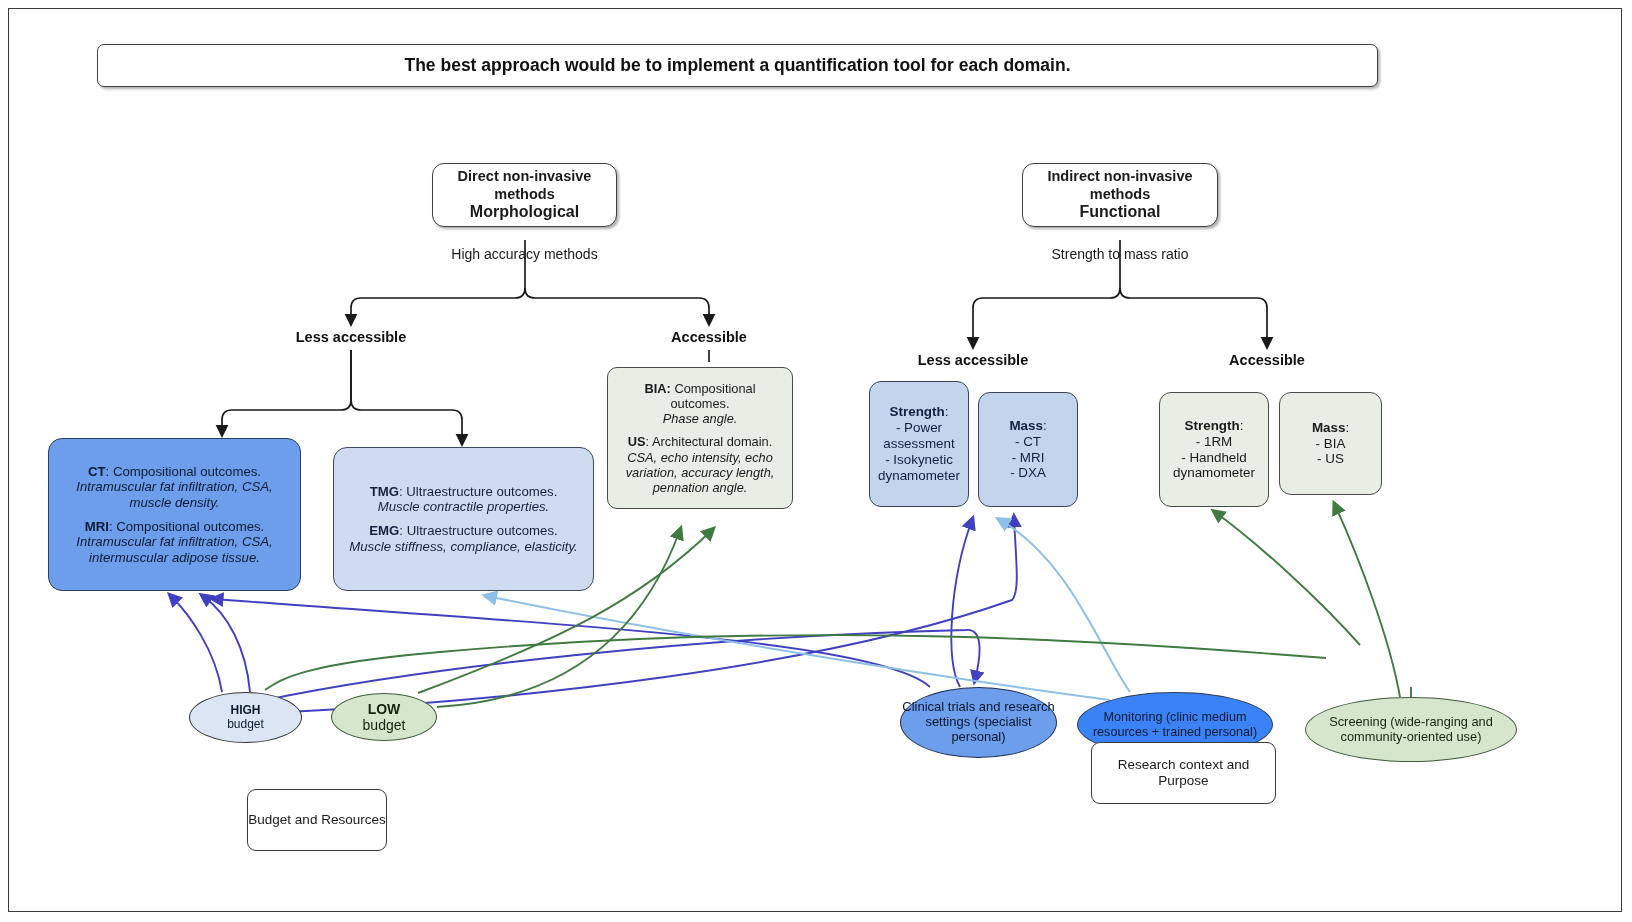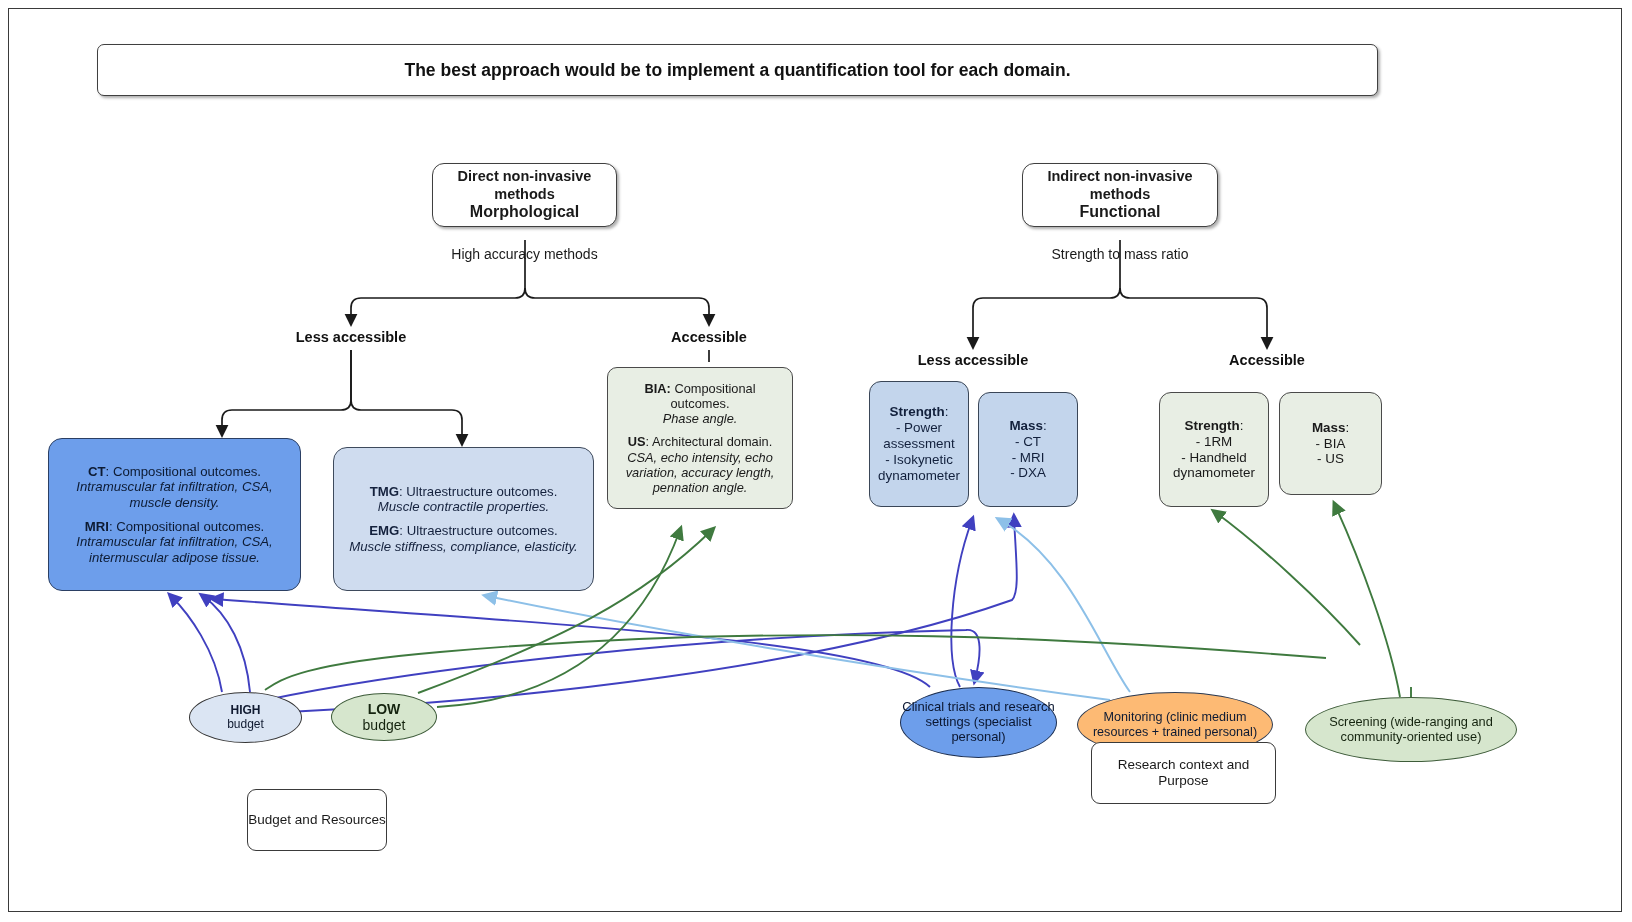--- a/index.html
+++ b/index.html
@@ -3,21 +3,21 @@
 <meta charset="utf-8">
 <style>
   html,body{margin:0;padding:0;background:#ffffff;}
   body{font-family:"Liberation Sans",sans-serif;}
   #root{position:relative;width:1632px;height:922px;overflow:hidden;background:#fff;}
   #frame{position:absolute;left:8px;top:8px;width:1614px;height:904px;border:1.5px solid #3a3a3a;box-sizing:border-box;background:#fff;}
   svg#edges{position:absolute;left:0;top:0;width:1632px;height:922px;pointer-events:none;}
   .node{position:absolute;box-sizing:border-box;display:flex;align-items:center;justify-content:center;text-align:center;line-height:1.18;}
   .rbox{border:1.5px solid #404040;border-radius:12px;background:#fff;}
   .shadow{box-shadow:2px 2px 3px rgba(0,0,0,0.32);}
-  .title-box{left:97px;top:44px;width:1281px;height:52px;font-size:17.5px;font-weight:bold;color:#111;border-radius:7px;}
+  .title-box{left:97px;top:44px;width:1281px;height:43px;font-size:17.5px;font-weight:bold;color:#111;border-radius:7px;}
   .hdr{font-size:14.5px;color:#1a1a1a;font-weight:bold;}
   .hdr b{font-size:16px;}
   .morph-box{left:432px;top:163px;width:185px;height:64px;}
   .func-box{left:1022px;top:163px;width:196px;height:64px;}
   .plain-label{position:absolute;font-size:14px;color:#1a1a1a;text-align:center;}
   .bold-label{position:absolute;font-size:14.5px;font-weight:bold;color:#111;text-align:center;}
   .dark-blue{background:#6d9eeb;border:1.5px solid #2b3f63;color:#0d1b33;}
   .light-blue{background:#cfdcef;border:1.5px solid #3e4a5c;color:#14213d;}
   .mid-blue{background:#c3d5ec;border:1.5px solid #3a4657;color:#12203c;}
   .pale-green{background:#e8eee4;border:1.5px solid #4a4a4a;color:#1a1a1a;}
@@ -26,21 +26,21 @@
   .biaus{left:607px;top:367px;width:186px;height:142px;border-radius:10px;font-size:12.8px;padding:16px 6px;}
   .sbox{font-size:13.4px;border-radius:12px;padding:4px 12px;}
   .str1{left:869px;top:381px;width:100px;height:126px;}
   .mass1{left:978px;top:392px;width:100px;height:115px;}
   .str2{left:1159px;top:392px;width:110px;height:115px;}
   .mass2{left:1279px;top:392px;width:103px;height:103px;}
   .ellipse{position:absolute;display:flex;align-items:center;justify-content:center;text-align:center;border-radius:50%;box-sizing:border-box;line-height:1.15;}
   .el-blue-pale{background:#dbe5f3;border:1.5px solid #333;color:#101a30;}
   .el-green{background:#d6e6cd;border:1.5px solid #3e5c3a;color:#15240f;}
   .el-blue-strong{background:#6d9eeb;border:1.5px solid #1d2f50;color:#0a1630;}
-  .el-blue-light{background:#fdba74;border:1.5px solid #2c3a52;color:#0d1a33;}
+  .el-blue-light{background:#3b82f6;border:1.5px solid #2c3a52;color:#0d1a33;}
   .high-b{left:189px;top:692px;width:113px;height:51px;font-size:12px;}
   .low-b{left:331px;top:693px;width:106px;height:48px;font-size:14px;}
   .clin{left:900px;top:687px;width:157px;height:71px;font-size:13px;}
   .moni{left:1077px;top:692px;width:196px;height:65px;font-size:12.6px;}
   .port{left:1326px;top:645px;width:172px;height:42px;font-size:12.8px;}
   .scre{left:1305px;top:697px;width:212px;height:65px;font-size:12.8px;}
   .foot{border:1.5px solid #3a3a3a;border-radius:9px;background:#fff;font-size:13.5px;color:#1a1a1a;}
   .foot1{left:247px;top:789px;width:140px;height:62px;}
   .foot2{left:1091px;top:742px;width:185px;height:62px;}
   .it{font-style:italic;}

